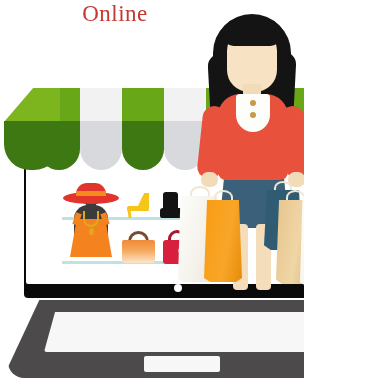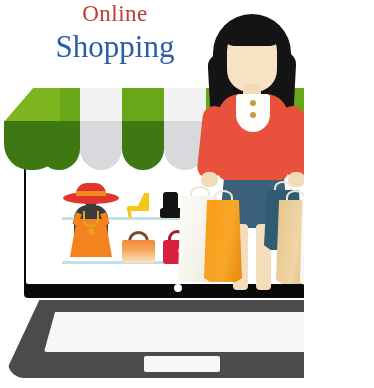--- a/index.html
+++ b/index.html
@@ -556,21 +556,20 @@
         <div class="bot"></div>
       </div>
     <div class="stripe g" style="left:286px;">
         <div class="top"></div>
         <div class="bot"></div>
       </div>
   </div>
 
   <div class="title-block">
     <div class="title-online">Online</div>
-    <div class="title-shopping">Shopping</div>
   </div>
 
   <div class="woman">
     <div class="hair-back"></div>
     <div class="hair-left"></div>
     <div class="hair-right"></div>
     <div class="face"></div>
     <div class="hair-fringe"></div>
     <div class="neck"></div>
 

